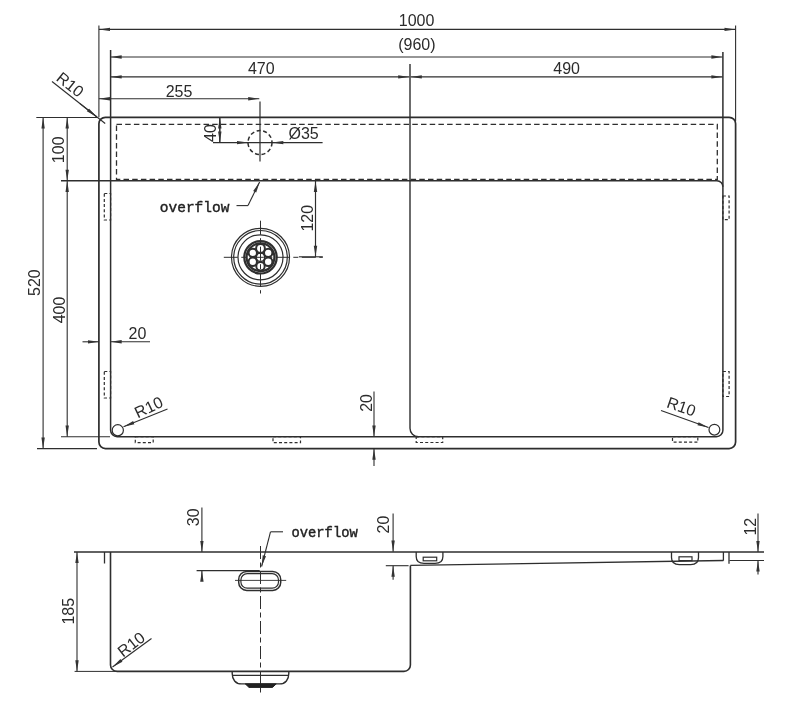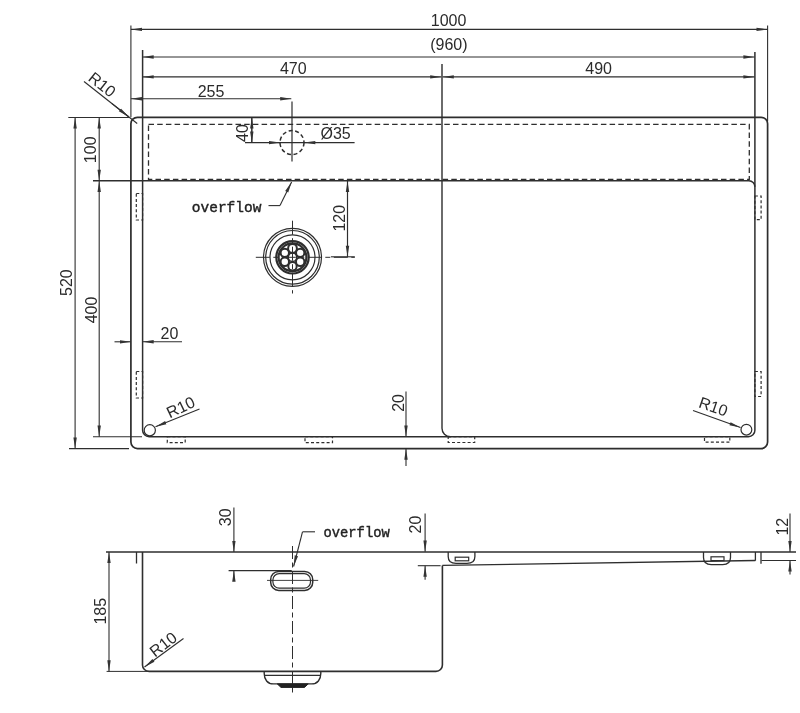--- a/index.html
+++ b/index.html
@@ -1,16 +1,16 @@
 <!DOCTYPE html>
 <html><head>
 <meta charset="utf-8">
 <style>
 html,body{margin:0;padding:0;background:#ffffff;}
-#wrap{width:644px;height:713px;position:relative;background:#ffffff;margin-left:32px;}
+#wrap{width:644px;height:713px;position:relative;background:#ffffff;}
 text{font-family:"Liberation Sans",sans-serif;fill:#2b2b2b;}
 .mono{font-family:"Liberation Mono",monospace;fill:#222;stroke:#222;stroke-width:0.4;}
 </style>
 </head>
 <body>
 <div id="wrap">
 <svg width="800" height="713" viewBox="0 0 800 713" xmlns="http://www.w3.org/2000/svg">
 <defs>
 <marker id="ah" markerUnits="userSpaceOnUse" markerWidth="12.5" markerHeight="6" refX="11.4" refY="3" orient="auto-start-reverse">
           <path d="M0.3,1.3 L11.4,3 L0.3,4.7 Z" fill="#333" stroke="none"></path>

